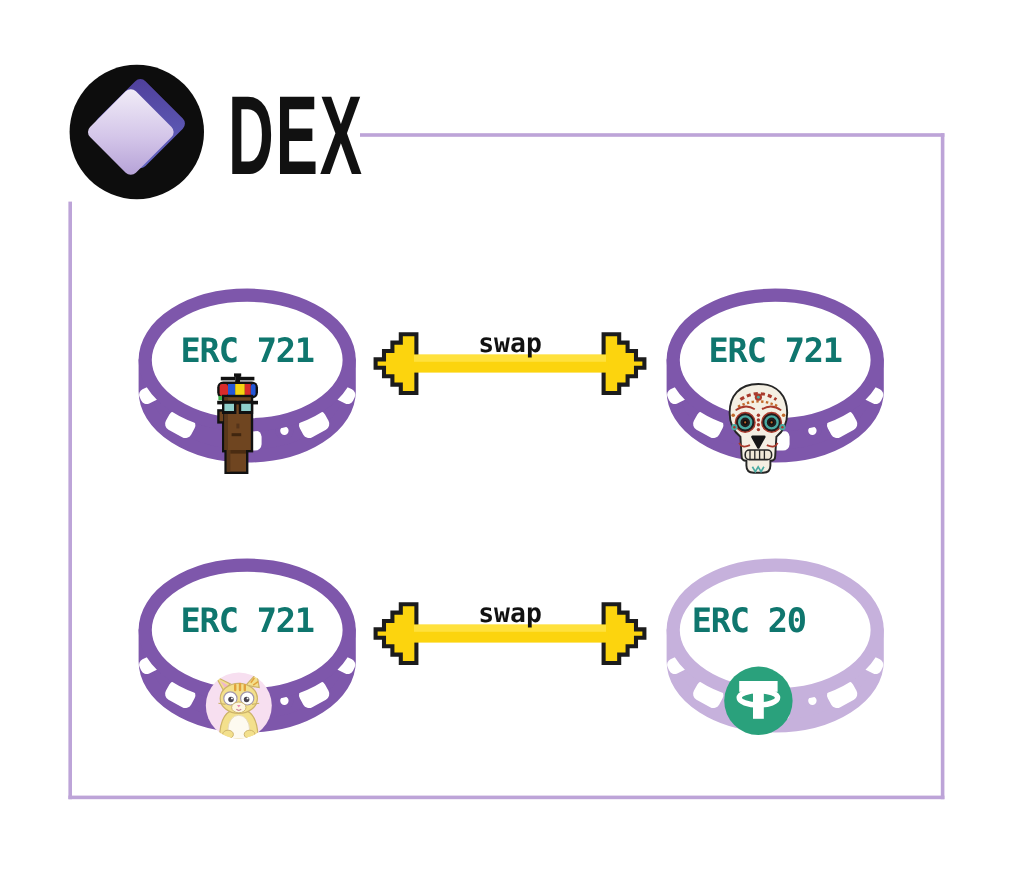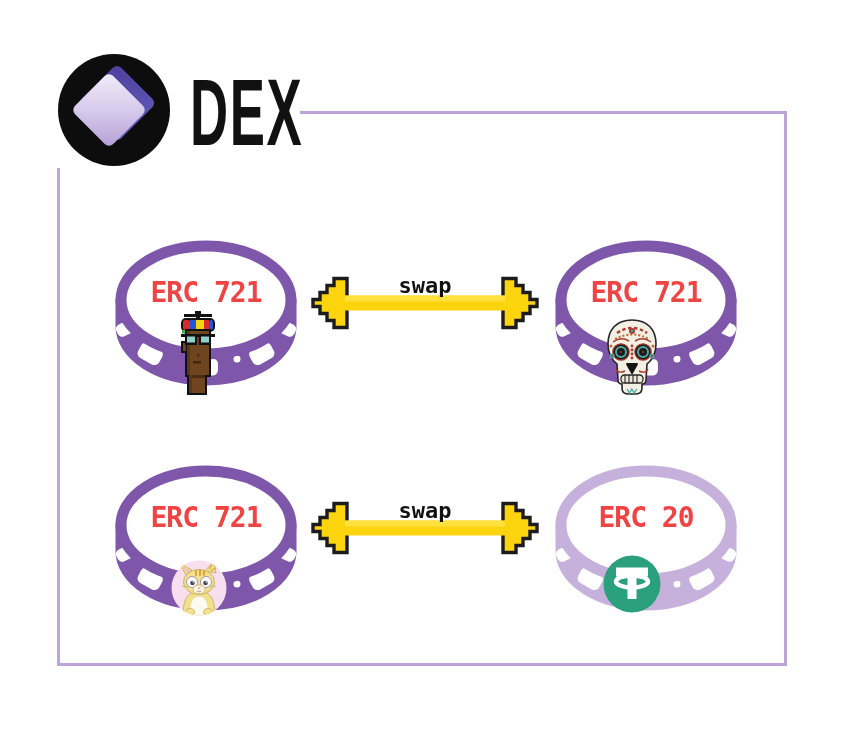--- a/index.html
+++ b/index.html
@@ -17,21 +17,21 @@
   .frame-top{left:300px;top:111px;width:487px;height:3px;}
   .frame-right{left:784px;top:111px;width:3px;height:555px;}
   .frame-bottom{left:57px;top:663px;width:730px;height:3px;}
   .frame-left{left:57px;top:168px;width:3px;height:498px;}
 
   
   .ring{position:absolute;width:200px;height:155px;}
   .ring-dark{color:#7e57ab;}
   .ring-light{color:#c6b1dc;}
   .ring-label{position:absolute;width:200px;text-align:center;font-family:"DejaVu Sans Mono","Liberation Mono",monospace;
-    font-weight:700;font-size:28px;color:#ef4444;letter-spacing:-1px;}
+    font-weight:700;font-size:28px;color:#0f766e;letter-spacing:-1px;}
 
   .avatar{position:absolute;}
 
   
   .swap-arrow{position:absolute;width:230px;height:60px;}
   .swap-text{font-family:"DejaVu Sans Mono","Liberation Mono",monospace;font-weight:700;font-size:22px;fill:#111;}
 </style>
 </head>
 <body>
 
@@ -178,21 +178,21 @@
   <div class="ring-label" style="left:106px;top:501px">ERC 721</div>
 
   <svg class="swap-arrow" style="left:310px;top:498px" viewBox="0 0 230 60">
     <use href="#pixarrow"></use>
     <text class="swap-text" x="115" y="20" text-anchor="middle">swap</text>
   </svg>
 
   <svg class="ring ring-light" style="left:546px;top:465px">
       <use href="#ring"></use>
     </svg>
-  <div class="ring-label" style="left:546px;top:501px">ERC 20</div>
+  <div class="ring-label" style="left:524px;top:501px">ERC 20</div>
 
   <svg class="avatar" style="left:171px;top:560px" width="56" height="56" viewBox="0 0 56 56">
     <defs>
         <clipPath id="kittyClip">
           <circle cx="28" cy="28" r="27.5"></circle>
         </clipPath>
       </defs>
     <circle cx="28" cy="28" r="27.5" fill="#f7dff0"></circle>
     <g clip-path="url(#kittyClip)">
       <polygon points="15,15 9,4 21,10" fill="#f3e08c" stroke="#cdb36a" stroke-width="1"></polygon>

